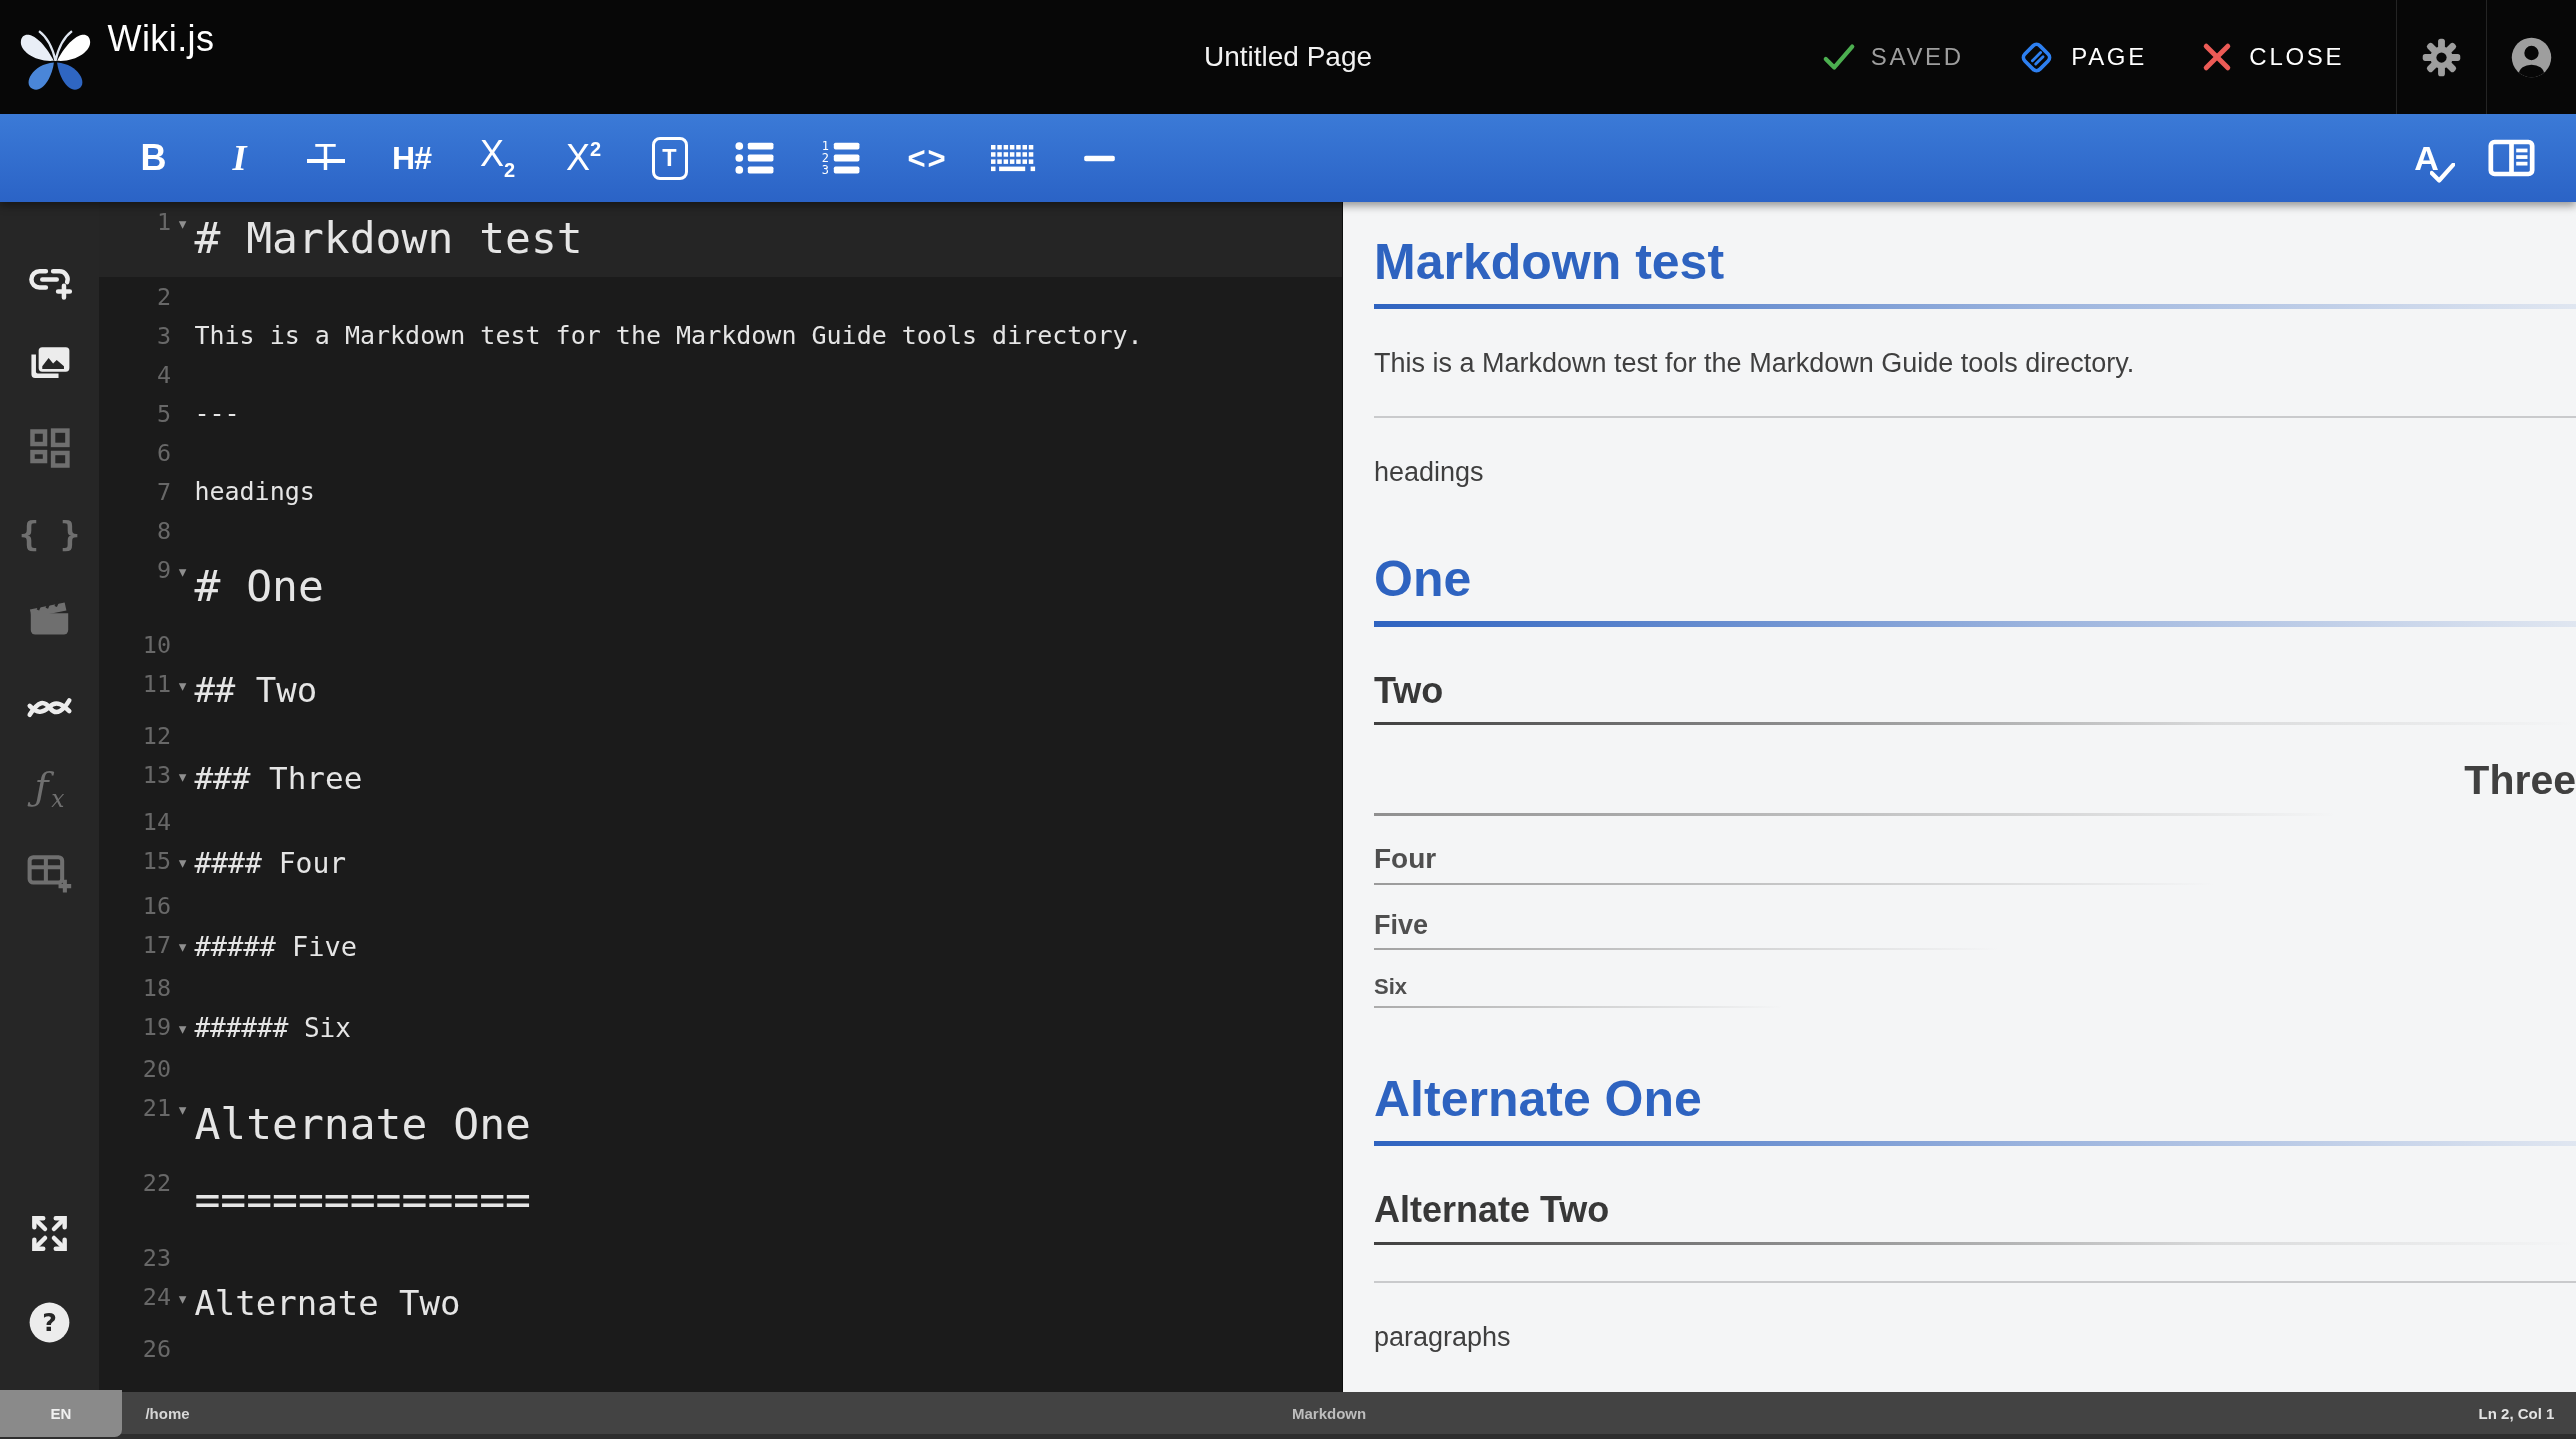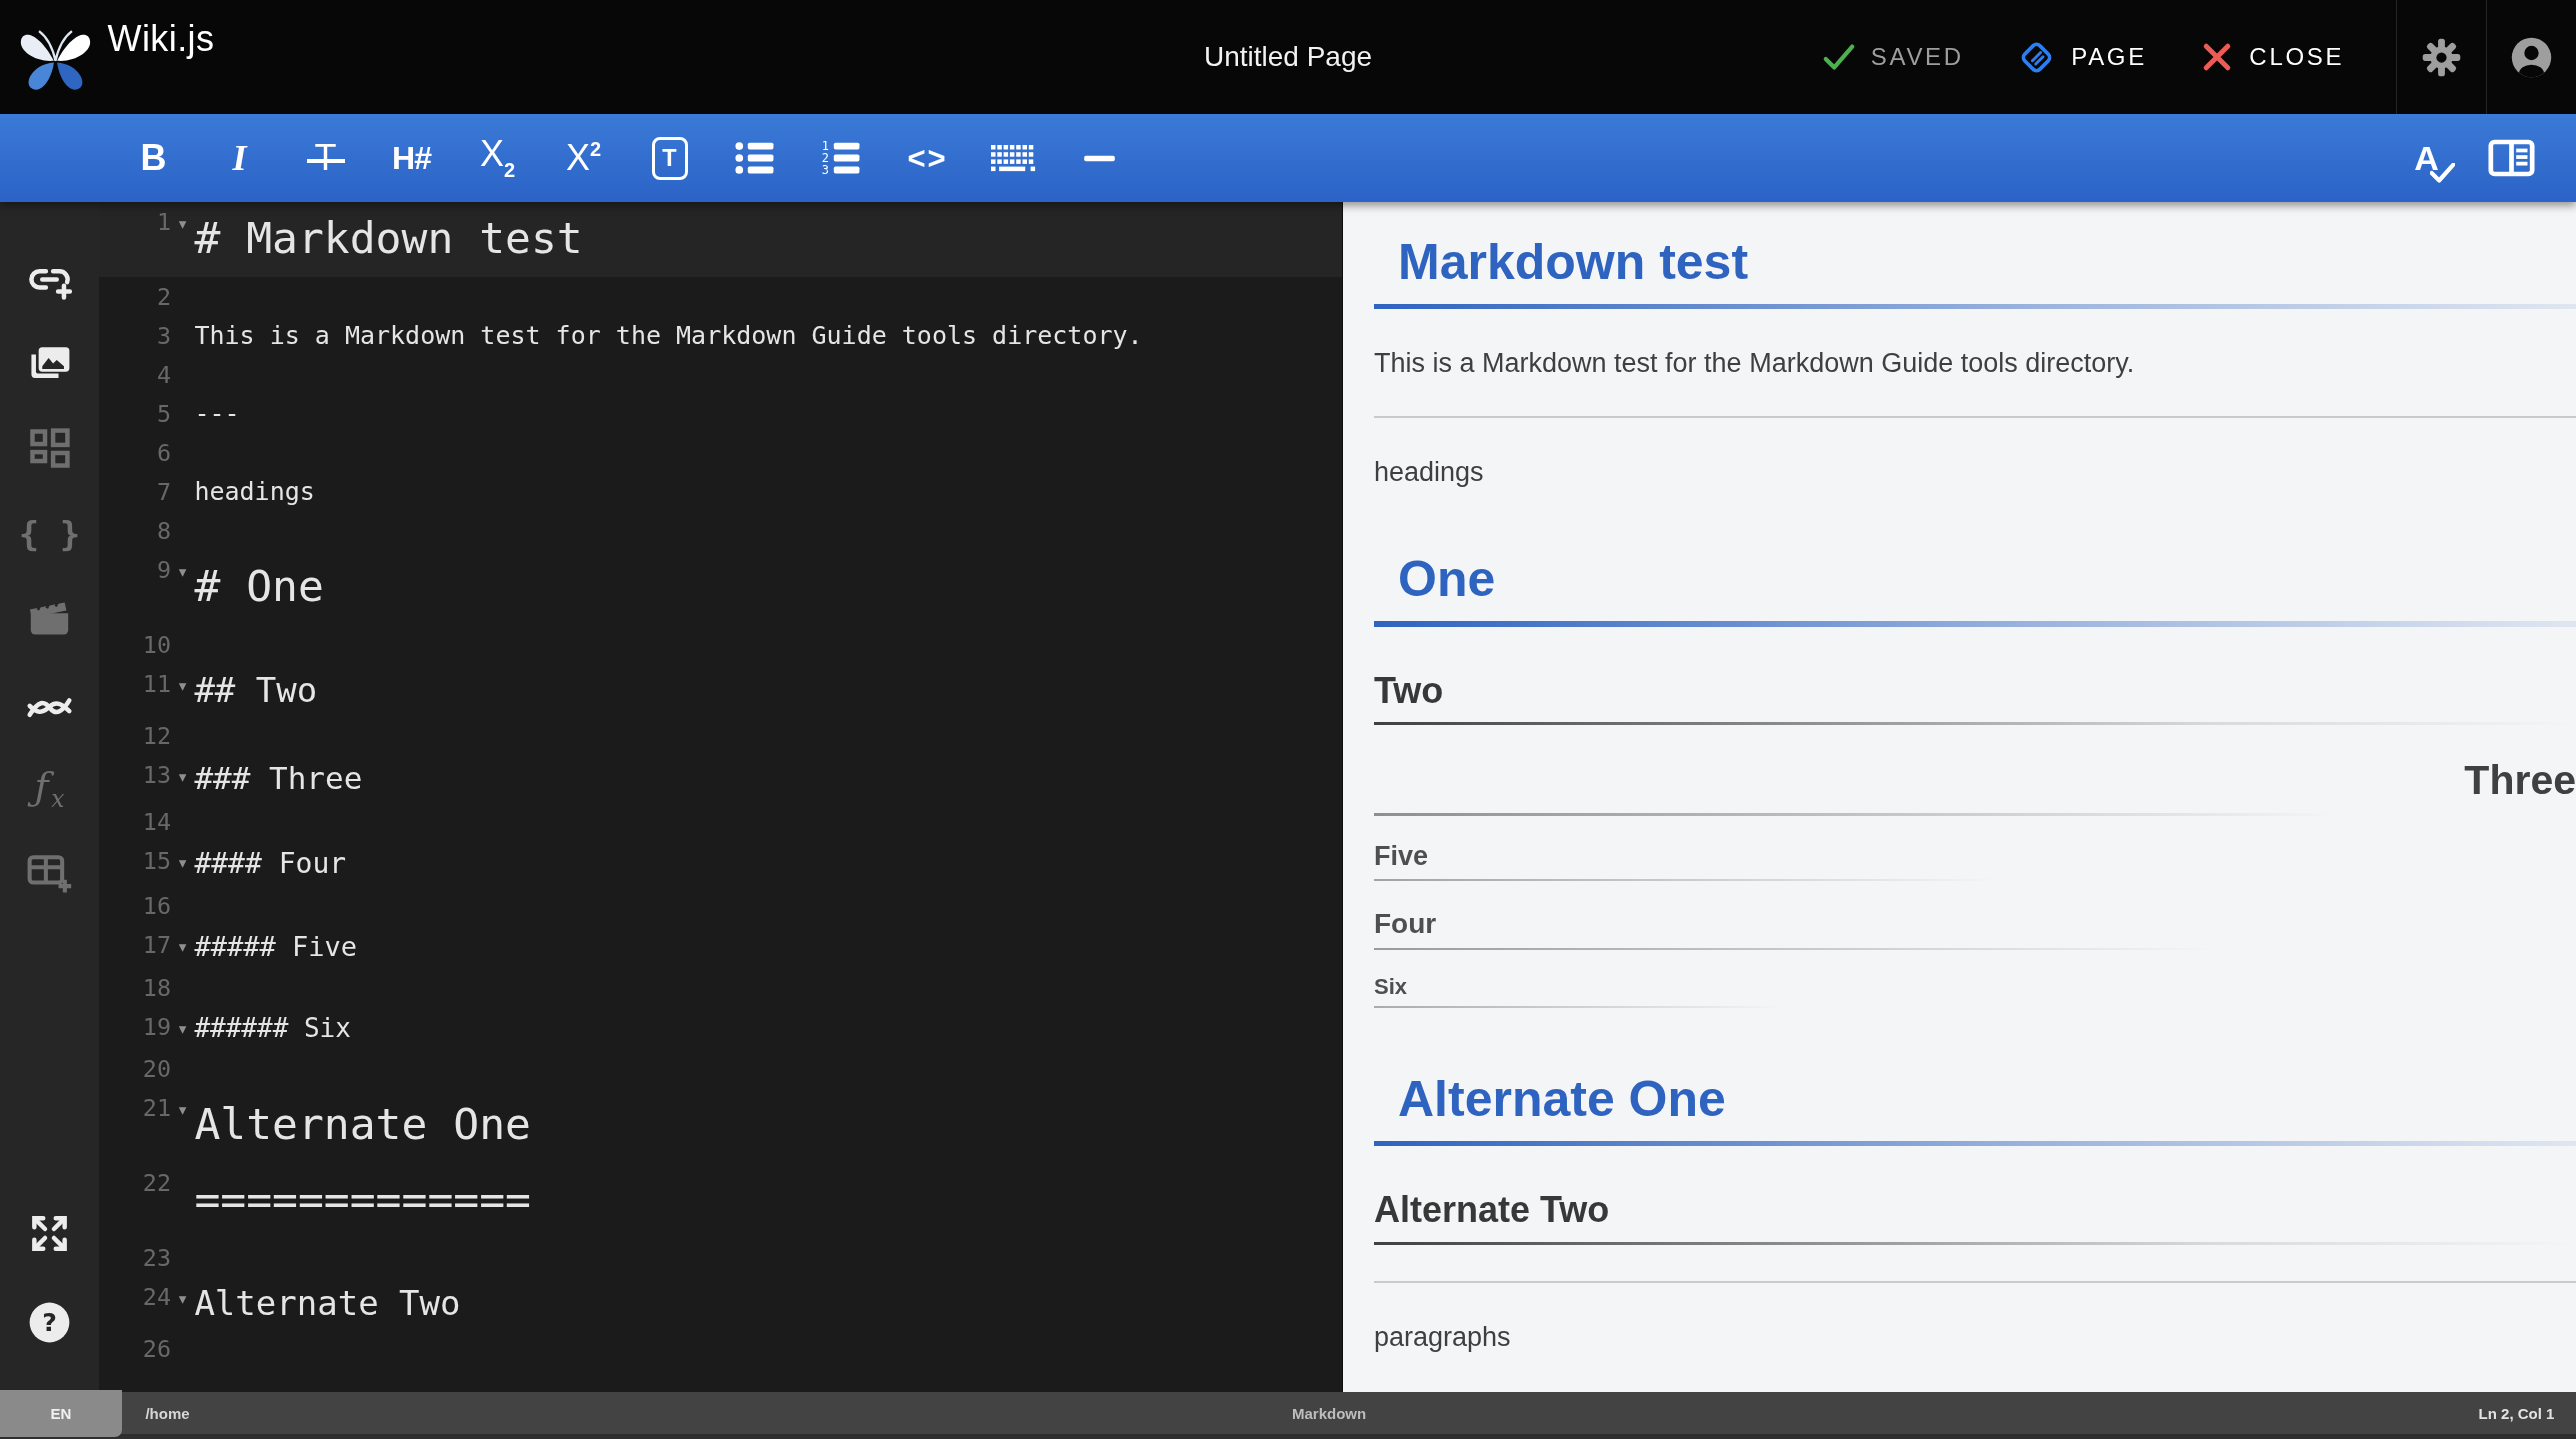--- a/index.html
+++ b/index.html
@@ -65,21 +65,21 @@
   .ed-row.h4 { height:45px; } .ed-row.h4 .code { font-size:28px; line-height:45px; }
   .ed-row.h5 { height:43px; } .ed-row.h5 .code { font-size:27px; line-height:43px; }
   .ed-row.h6 { height:42px; } .ed-row.h6 .code { font-size:26px; line-height:42px; }
 
   
   .preview { position:absolute; left:1342px; top:0; right:0; bottom:0; background:#f4f5f6; border-left:0.9px solid #0e0e0e; overflow:hidden; }
   .pv-content { padding:32px 0 0 31px; }
   .pv-content > :first-child { margin-top:0 !important; }
   .pv-hwrap { margin-right:0; }
   .pv-h { font-weight:700; line-height:1.15; }
-  .pv-h1w { margin-top:63px; } .pv-h1 { font-size:50px; color:#2e63c0;margin-left:24px; }
+  .pv-h1w { margin-top:63px; } .pv-h1 { font-size:50px; color:#2e63c0; }
   .pv-h2w { margin-top:43px; } .pv-h2 { font-size:36px; color:#383838; }
   .pv-h3w { margin-top:32px; } .pv-h3 { font-size:41px; color:#404040;text-align:right; }
   .pv-h4w { margin-top:27px; } .pv-h4 { font-size:28px; color:#4f4f4f; }
   .pv-h5w { margin-top:25px; } .pv-h5 { font-size:27px; color:#4f4f4f; }
   .pv-h6w { margin-top:23.4px; } .pv-h6 { font-size:22px; color:#4f4f4f; }
   .hrule { width:100%; }
   .hrule.h1 { height:5.4px; margin-top:12.6px; background:linear-gradient(90deg,#2e63c0 0%, rgba(46,99,192,.45) 55%, rgba(46,99,192,.10) 100%); }
   .hrule.h2 { height:3.6px; margin-top:10.8px; background:linear-gradient(90deg,#404040 0%, rgba(64,64,64,.15) 70%, rgba(64,64,64,0) 100%); }
   .hrule.h3 { height:2.7px; margin-top:9px; background:linear-gradient(90deg,#8f8f8f 0%, rgba(143,143,143,0) 80%); }
   .hrule.h4 { height:2.7px; margin-top:7.2px; background:linear-gradient(90deg,#9a9a9a 0%, rgba(154,154,154,0) 70%); }
@@ -401,27 +401,27 @@
             <div class="hrule h1"></div>
           </div>
           <div class="pv-hwrap pv-h2w">
             <div class="pv-h pv-h2">Two</div>
             <div class="hrule h2"></div>
           </div>
           <div class="pv-hwrap pv-h3w">
             <div class="pv-h pv-h3">Three</div>
             <div class="hrule h3"></div>
           </div>
+          <div class="pv-hwrap pv-h4w">
+            <div class="pv-h pv-h4">Four</div>
+            <div class="hrule h4"></div>
+          </div>
           <div class="pv-hwrap pv-h5w">
             <div class="pv-h pv-h5">Five</div>
             <div class="hrule h5"></div>
-          </div>
-          <div class="pv-hwrap pv-h4w">
-            <div class="pv-h pv-h4">Four</div>
-            <div class="hrule h4"></div>
           </div>
           <div class="pv-hwrap pv-h6w">
             <div class="pv-h pv-h6">Six</div>
             <div class="hrule h6"></div>
           </div>
           <div class="pv-hwrap pv-h1w">
             <div class="pv-h pv-h1">Alternate One</div>
             <div class="hrule h1"></div>
           </div>
           <div class="pv-hwrap pv-h2w">

